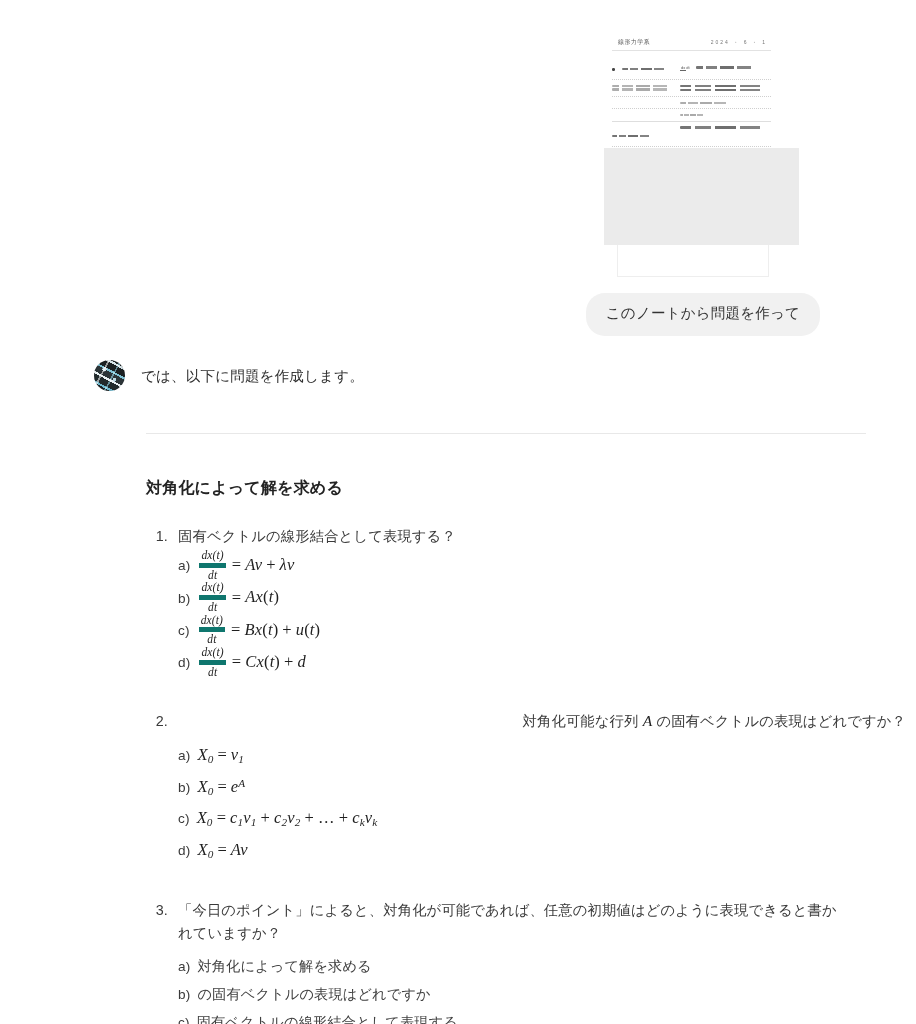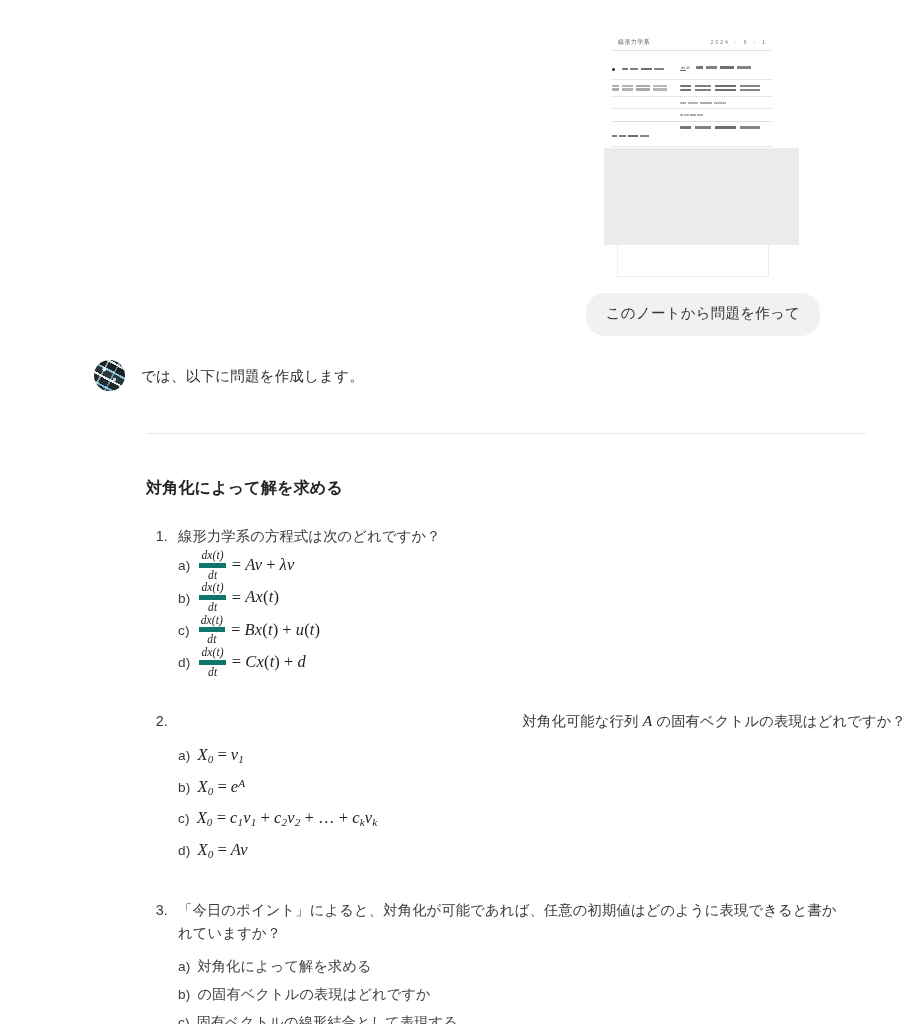--- a/index.html
+++ b/index.html
@@ -397,21 +397,21 @@
   </div>
 
   <div class="divider"></div>
 
   <div class="answer">
     <h3>対角化によって解を求める</h3>
 
     <ol class="qlist">
 
       <li class="q-tight">
-        <span class="q-text">線形力学系の方程式は次のどれですか？</span>
+        <span class="q-text">固有ベクトルの線形結合として表現する？</span>
         <ul class="opts">
           <li class="opt">
             <span class="opt-label">a)</span>
             <span class="math"><span class="frac"><span class="num">dx(t)</span><span class="den">dt</span></span><span class="op">=</span><i>A</i><i>v</i><span class="op">+</span><i>λ</i><i>v</i></span>
           </li>
           <li class="opt">
             <span class="opt-label">b)</span>
             <span class="math"><span class="frac"><span class="num">dx(t)</span><span class="den">dt</span></span><span class="op">=</span><i>A</i><i>x</i>(<i>t</i>)</span>
           </li>
           <li class="opt">

